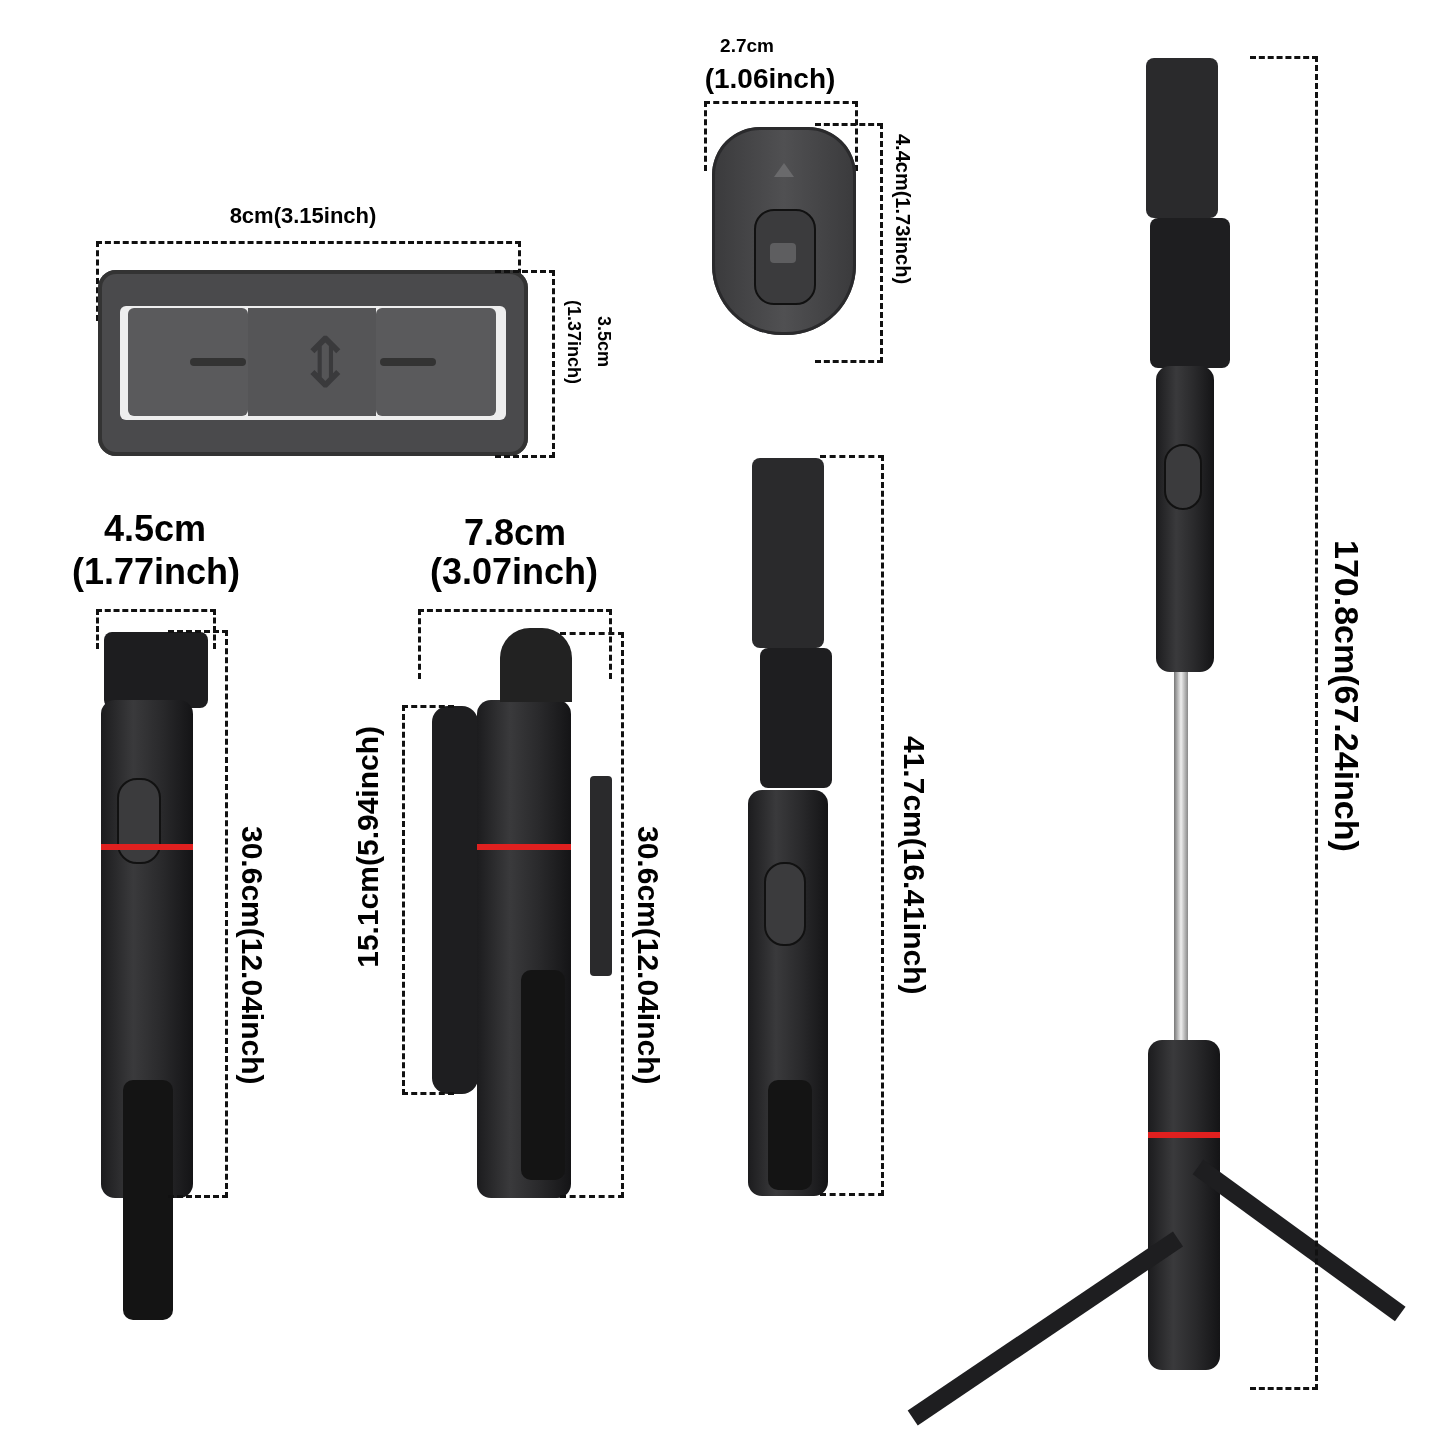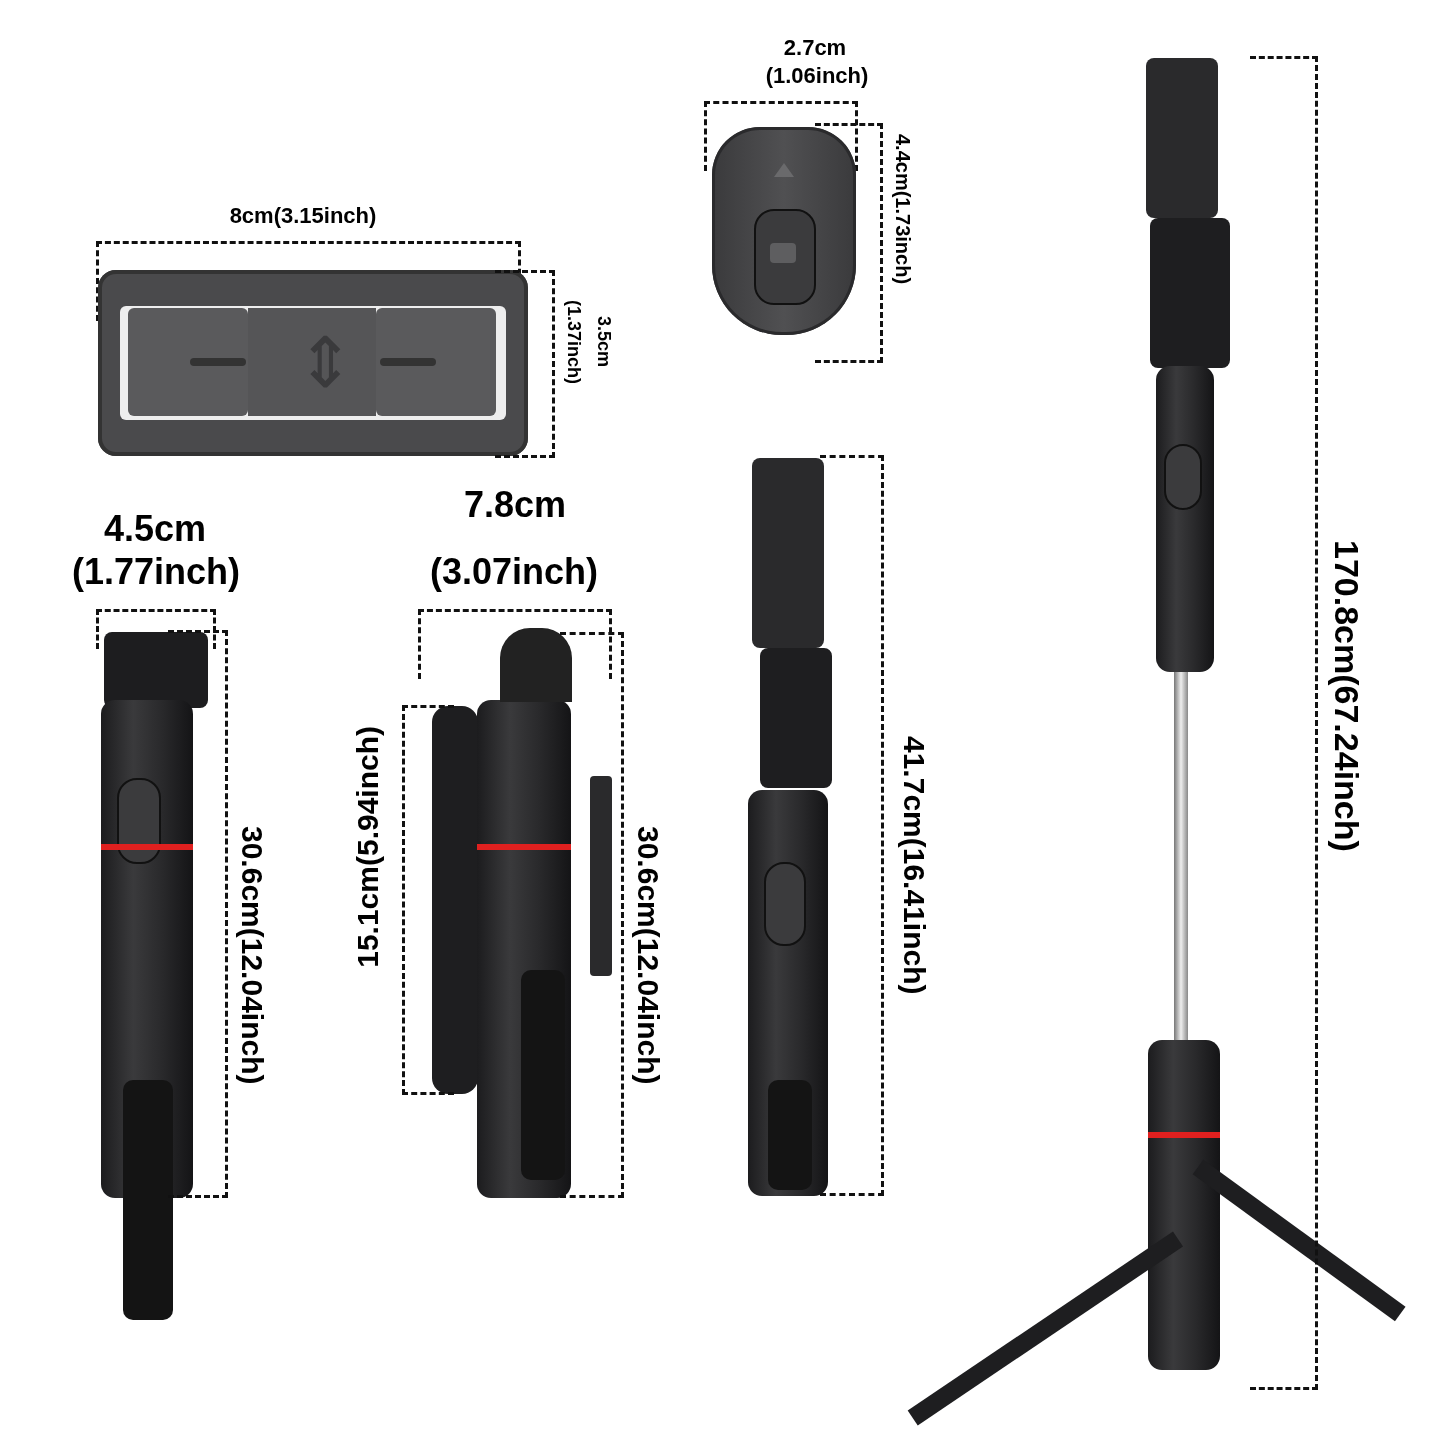--- a/index.html
+++ b/index.html
@@ -26,22 +26,22 @@
   <div class="abs" style="left:278px; top:38px; width:120px; height:108px; background:#5a5a5c; border-radius:6px;"></div>
   <div class="abs" style="left:150px; top:38px; width:128px; height:108px; background:#555557;"></div>
   <div class="abs" style="left:198px; top:52px; width:26px; height:82px; font-size:70px; line-height:82px; color:#3a3a3c; text-align:center;">⇕</div>
   <div class="abs" style="left:92px; top:88px; width:56px; height:8px; background:#333; border-radius:4px;"></div>
   <div class="abs" style="left:282px; top:88px; width:56px; height:8px; background:#333; border-radius:4px;"></div>
 </div>
 <div class="dash" style="left:495px; top:270px; width:60px; height:188px; border-left:none;"></div>
 <div class="lbl vert-cw" style="left:594px; top:316px; font-size:18px;">3.5cm</div>
 <div class="lbl vert-cw" style="left:564px; top:300px; font-size:18px;">(1.37inch)</div>
 
-<div class="lbl" style="left:760px; top:36px; width:110px; font-size:22px;">2.7cm</div>
-<div class="lbl" style="left:732px; top:64px; width:170px; font-size:22px;">(1.06inch)</div>
+<div class="lbl" style="left:692px; top:36px; width:110px; font-size:19px;">2.7cm</div>
+<div class="lbl" style="left:685px; top:64px; width:170px; font-size:28px;">(1.06inch)</div>
 <div class="dash" style="left:704px; top:101px; width:154px; height:70px; border-bottom:none;"></div>
 <div class="abs" style="left:712px; top:127px; width:144px; height:208px; background:linear-gradient(90deg,#3a3a3c,#505052,#3a3a3c); border-radius:48px 48px 70px 70px; box-shadow:inset 0 0 0 3px #2a2a2c;">
   <div class="abs" style="left:62px; top:36px; width:0; height:0; border-left:10px solid transparent; border-right:10px solid transparent; border-bottom:14px solid #6a6a6c;"></div>
   <div class="btnpill" style="left:42px; top:82px; width:58px; height:92px;">
     <div class="abs" style="left:14px; top:32px; width:26px; height:20px; background:#5e5e60; border-radius:4px;"></div>
   </div>
 </div>
 <div class="dash" style="left:815px; top:123px; width:68px; height:240px; border-left:none;"></div>
 <div class="lbl vert-cw" style="left:892px; top:134px; font-size:20px;">4.4cm(1.73inch)</div>
 
@@ -50,21 +50,21 @@
 <div class="dash" style="left:96px; top:609px; width:120px; height:40px; border-bottom:none;"></div>
 <div class="abs" style="left:104px; top:632px; width:104px; height:76px; background:#1d1d1f; border-radius:8px;"></div>
 <div class="dev" style="left:101px; top:700px; width:92px; height:498px;">
   <div class="btnpill" style="left:16px; top:78px; width:40px; height:82px;"></div>
   <div class="red" style="left:0; top:144px; width:92px;"></div>
   <div class="grip" style="left:22px; top:380px; width:50px; height:240px;"></div>
 </div>
 <div class="dash" style="left:168px; top:630px; width:60px; height:568px; border-left:none;"></div>
 <div class="lbl vert-cw" style="left:236px; top:826px; font-size:30px;">30.6cm(12.04inch)</div>
 
-<div class="lbl" style="left:420px; top:486px; width:190px; font-size:36px;">7.8cm</div>
+<div class="lbl" style="left:420px; top:514px; width:190px; font-size:36px;">7.8cm</div>
 <div class="lbl" style="left:404px; top:553px; width:220px; font-size:36px;">(3.07inch)</div>
 <div class="dash" style="left:418px; top:609px; width:194px; height:70px; border-bottom:none;"></div>
 <div class="abs" style="left:432px; top:706px; width:46px; height:388px; background:#1e1e20; border-radius:16px;"></div>
 <div class="dev" style="left:477px; top:700px; width:94px; height:498px;">
   <div class="red" style="left:0; top:144px; width:94px;"></div>
   <div class="grip" style="left:44px; top:270px; width:44px; height:210px;"></div>
 </div>
 <div class="abs" style="left:500px; top:628px; width:72px; height:74px; background:#222; border-radius:30px 30px 0 0;"></div>
 <div class="abs" style="left:590px; top:776px; width:22px; height:200px; background:#2a2a2c; border-radius:4px;"></div>
 <div class="dash" style="left:402px; top:705px; width:52px; height:390px; border-right:none;"></div>

